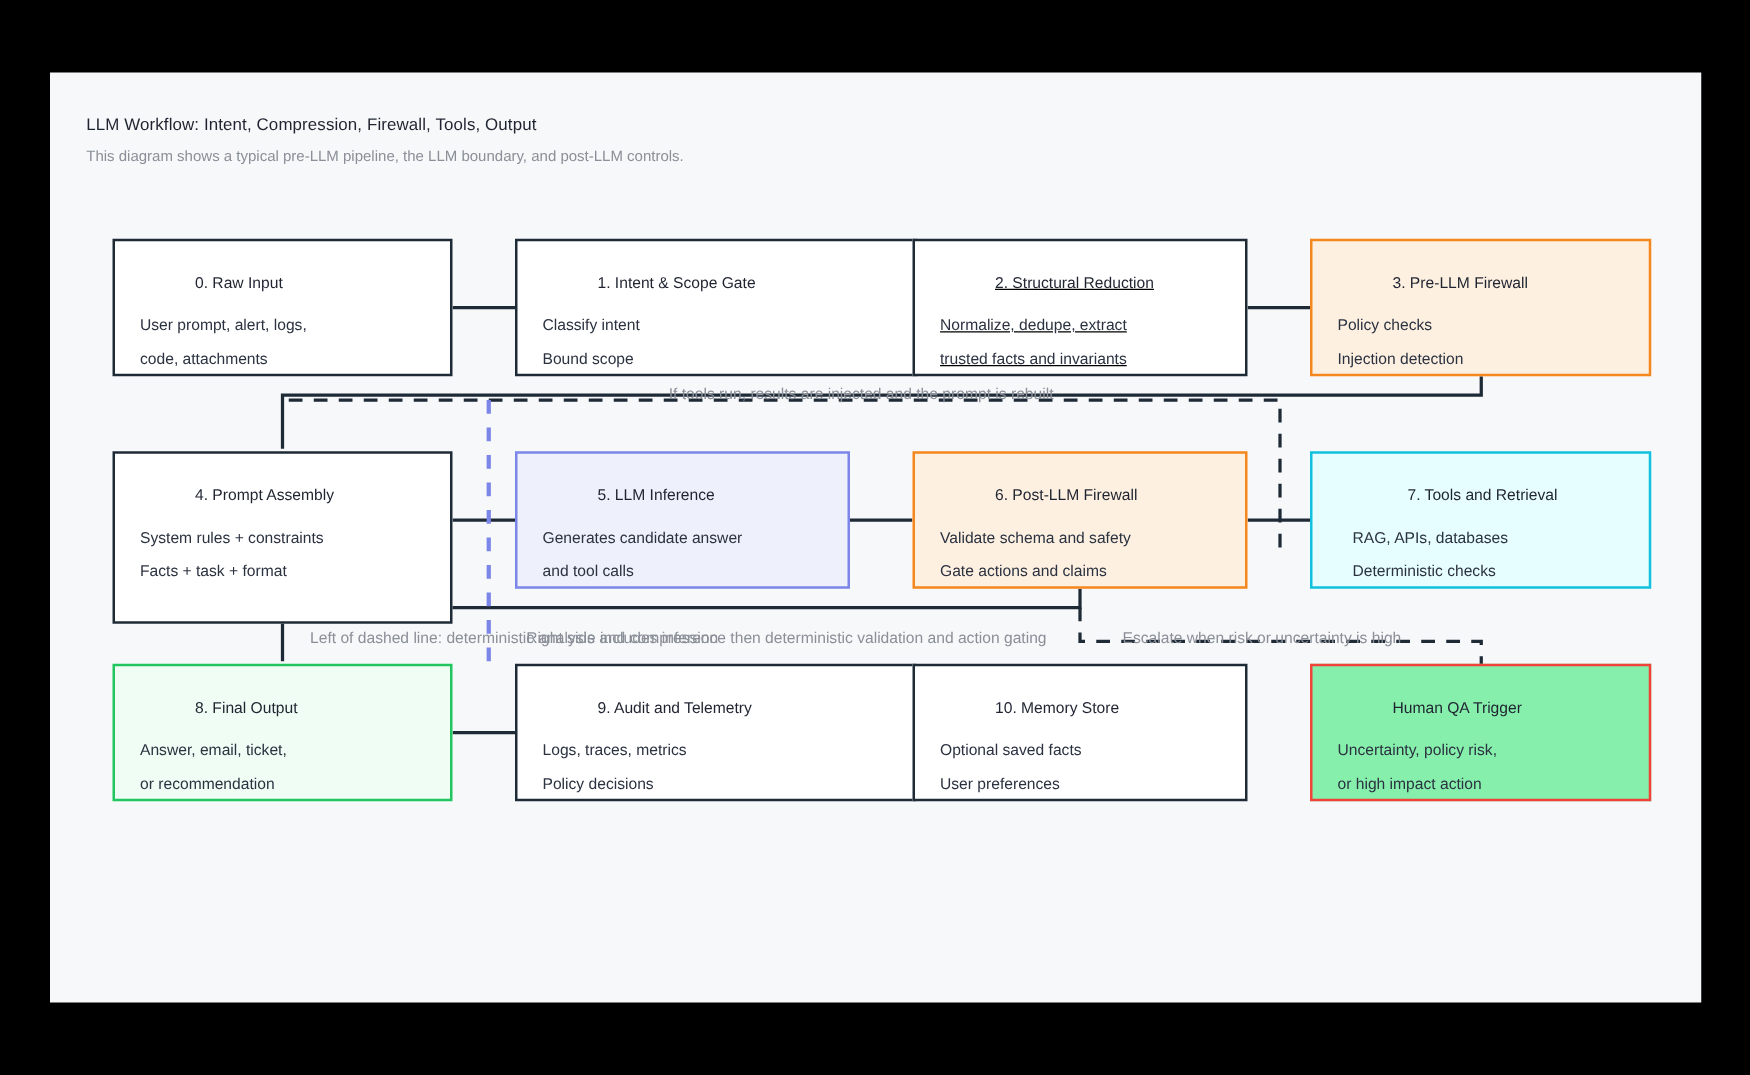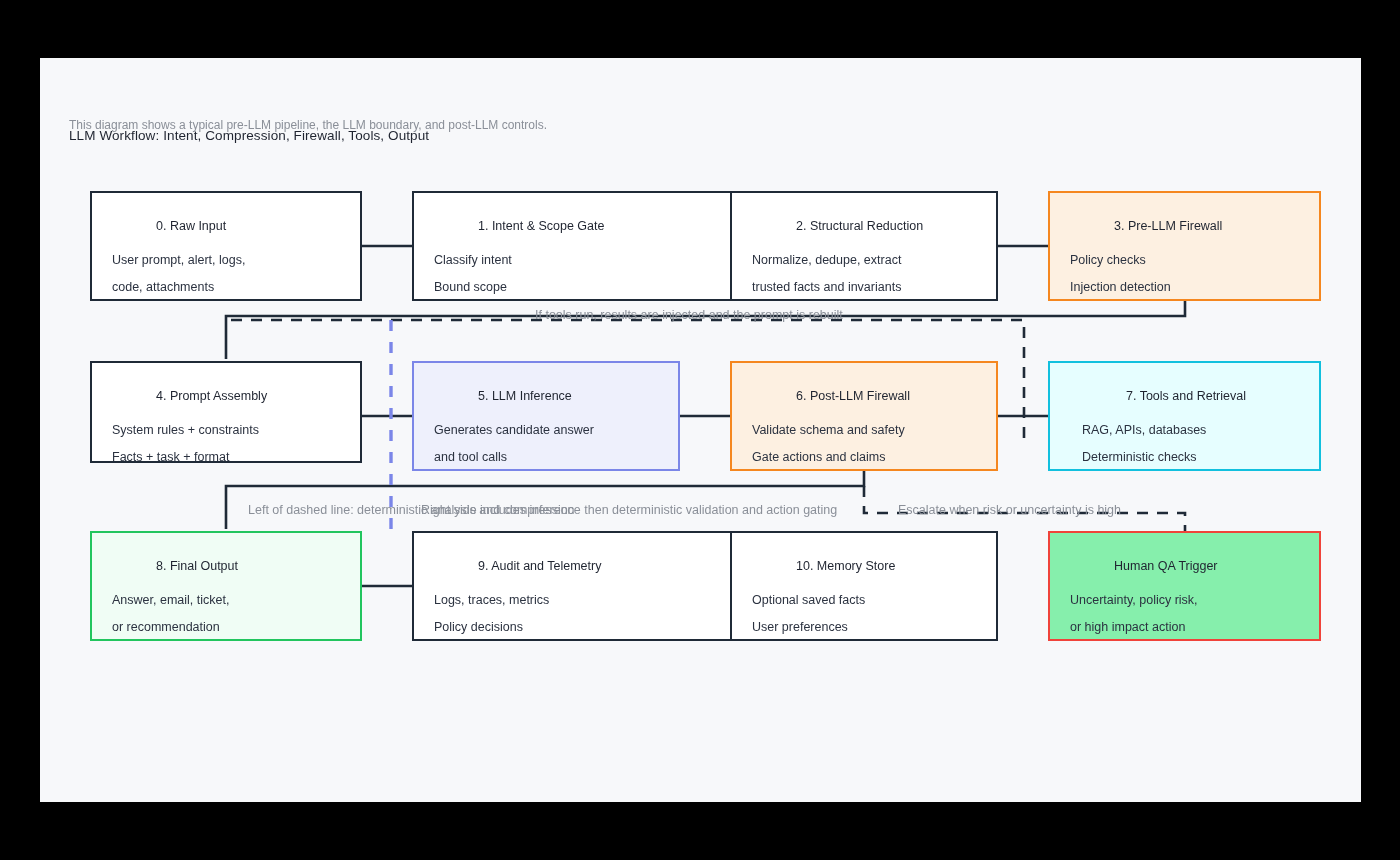--- a/index.html
+++ b/index.html
@@ -25,21 +25,20 @@
 
   
   #title {
     position: absolute;
     left: 29px;
     top: 34px;
     font-size: 13.5px;
     color: #1f2430;
     letter-spacing: 0.1px;
     white-space: nowrap;
-    margin-top: 36px;
   }
   #subtitle {
     position: absolute;
     left: 29px;
     top: 60px;
     font-size: 12px;
     color: #8a8f98;
     white-space: nowrap;
   }
 
@@ -132,35 +131,35 @@
 
   </div>
 
   <div class="node" style="left:372px; top:133px; width:322px; height:110px;">
     <div class="n-title">1. Intent &amp; Scope Gate</div>
     <div class="n-line first">Classify intent</div>
     <div class="n-line">Bound scope</div>
 
   </div>
 
-  <div class="node" style="left:690px; top:133px; width:268px; height:110px;">
+  <div class="node" style="left:690px; top:133px; width:268px; height:110px;text-decoration:underline;">
     <div class="n-title">2. Structural Reduction</div>
     <div class="n-line first">Normalize, dedupe, extract</div>
     <div class="n-line">trusted facts and invariants</div>
 
   </div>
 
   <div class="node orange" style="left:1008px; top:133px; width:273px; height:110px;">
     <div class="n-title">3. Pre-LLM Firewall</div>
     <div class="n-line first">Policy checks</div>
     <div class="n-line">Injection detection</div>
 
   </div>
 
-  <div class="node" style="left:50px; top:303px; width:272px; height:102px;">
+  <div class="node" style="left:50px; top:303px; width:272px; height:138px;">
     <div class="n-title">4. Prompt Assembly</div>
     <div class="n-line first">System rules + constraints</div>
     <div class="n-line">Facts + task + format</div>
 
   </div>
 
   <div class="node blue" style="left:372px; top:303px; width:268px; height:110px;">
     <div class="n-title">5. LLM Inference</div>
     <div class="n-line first">Generates candidate answer</div>
     <div class="n-line">and tool calls</div>

